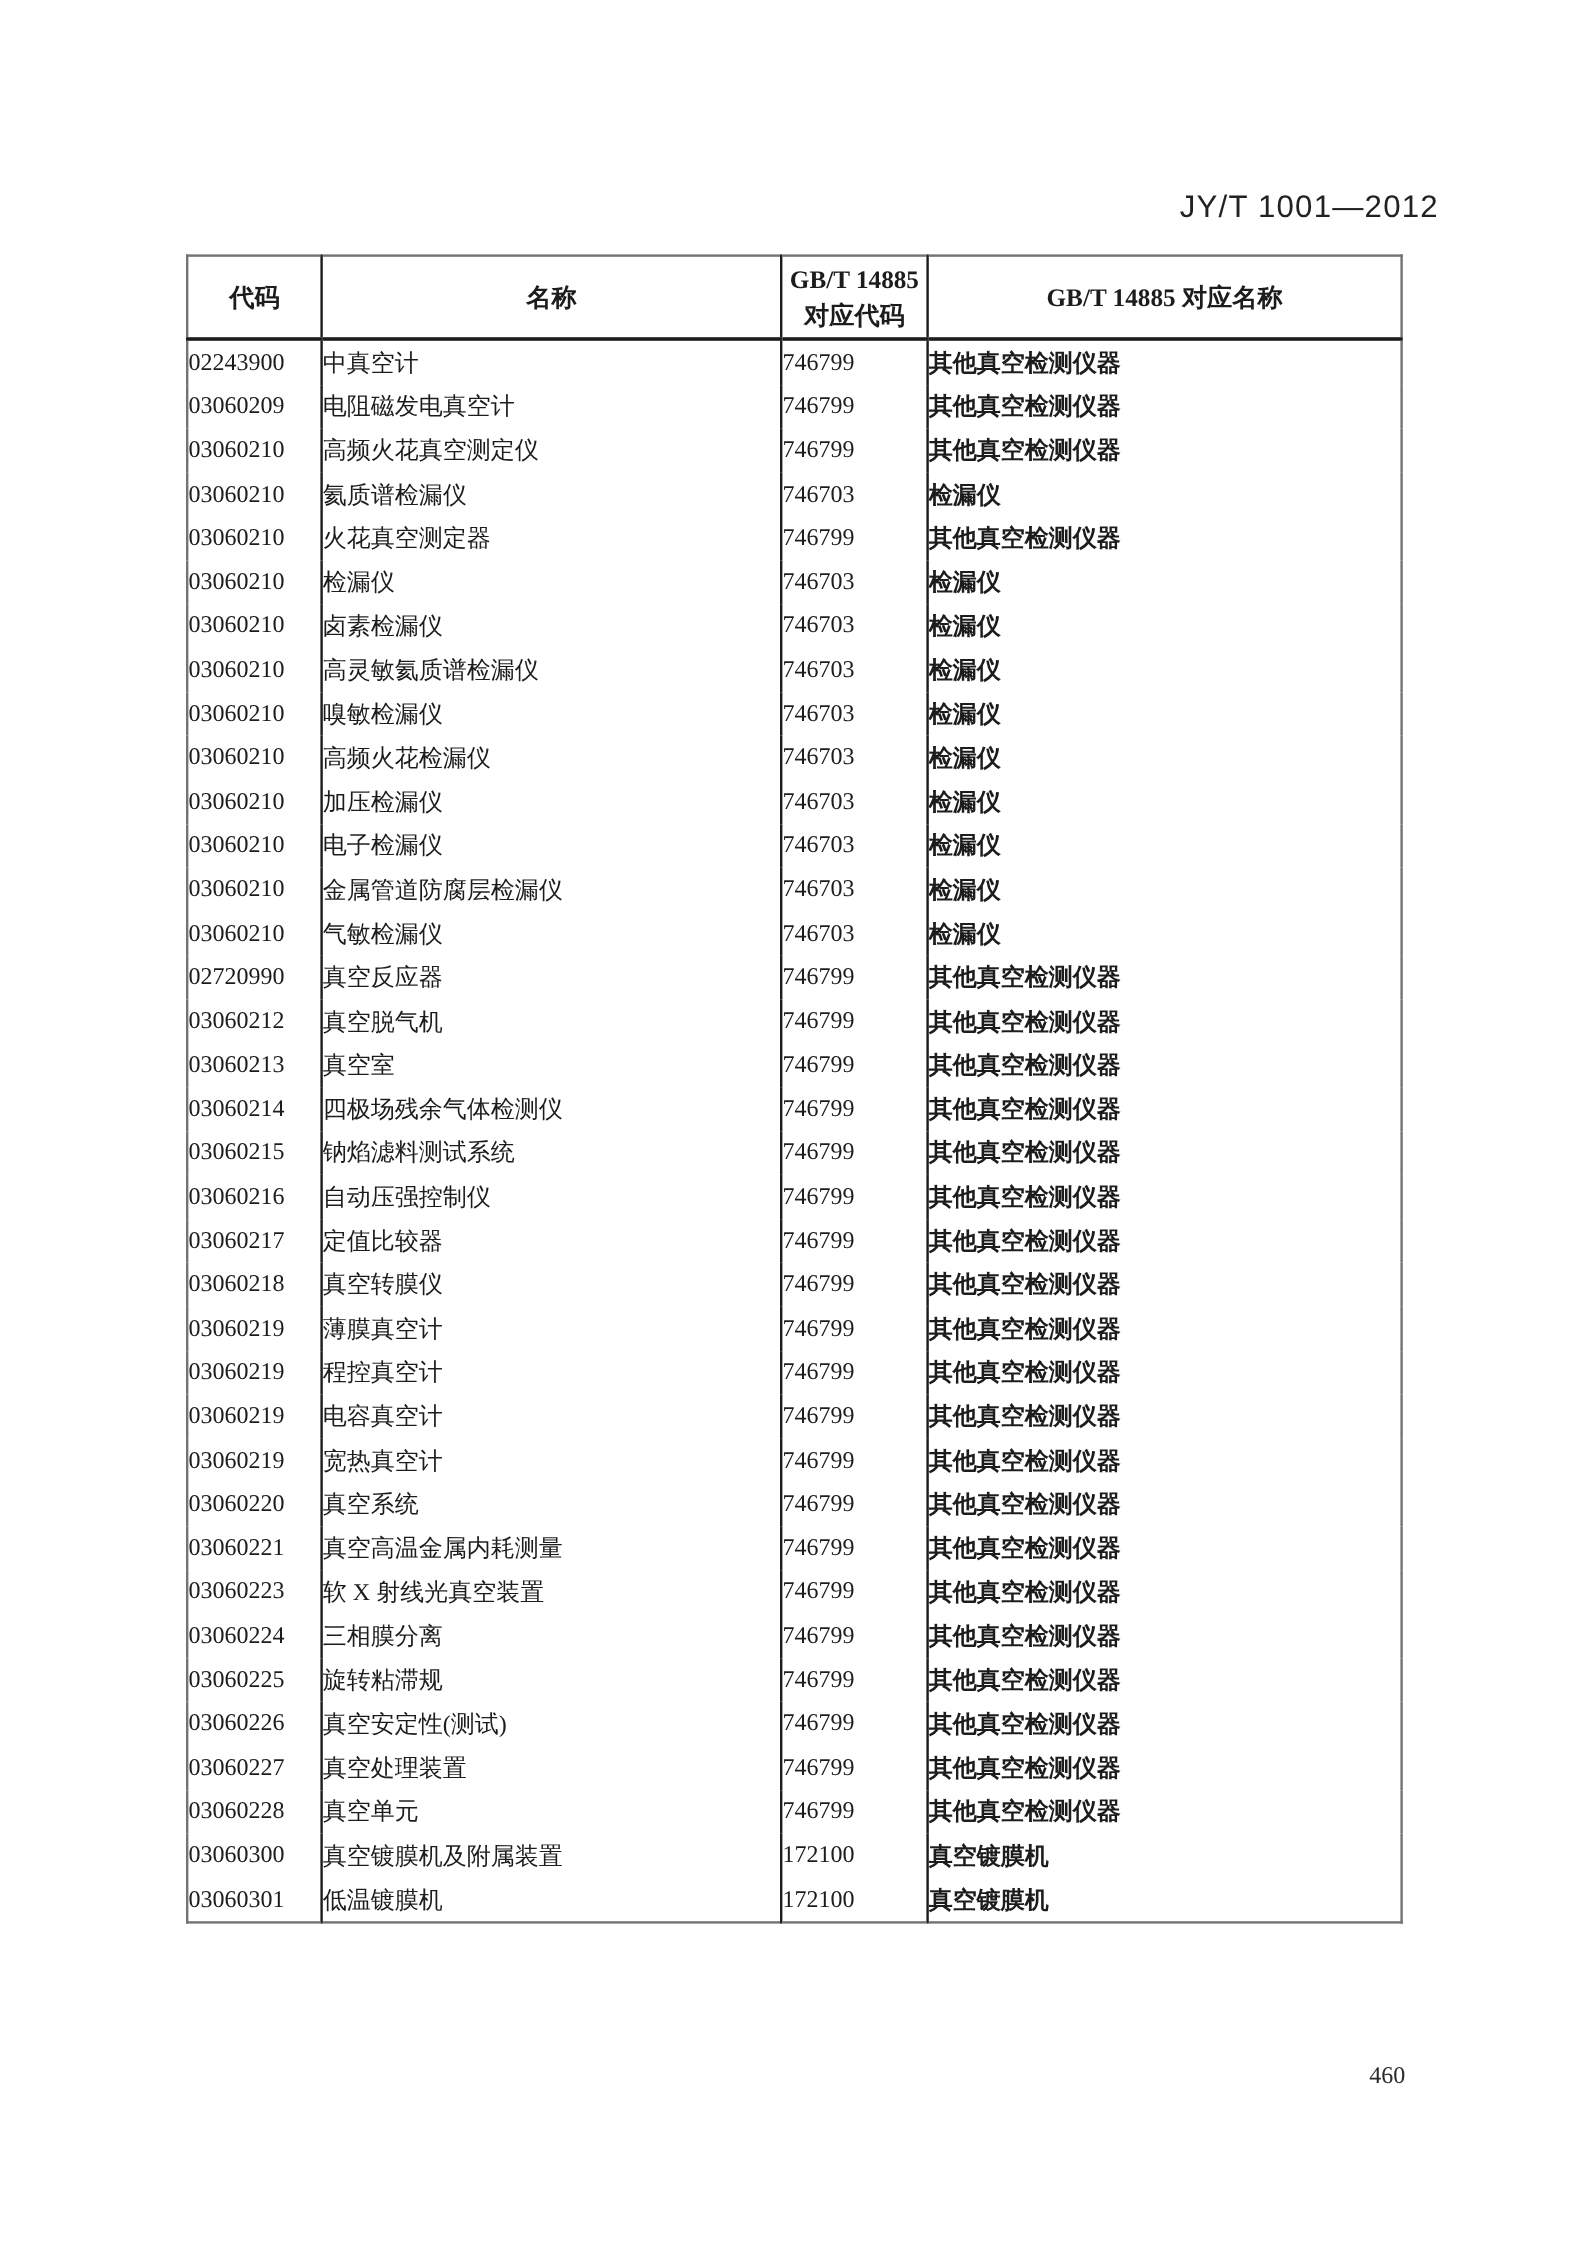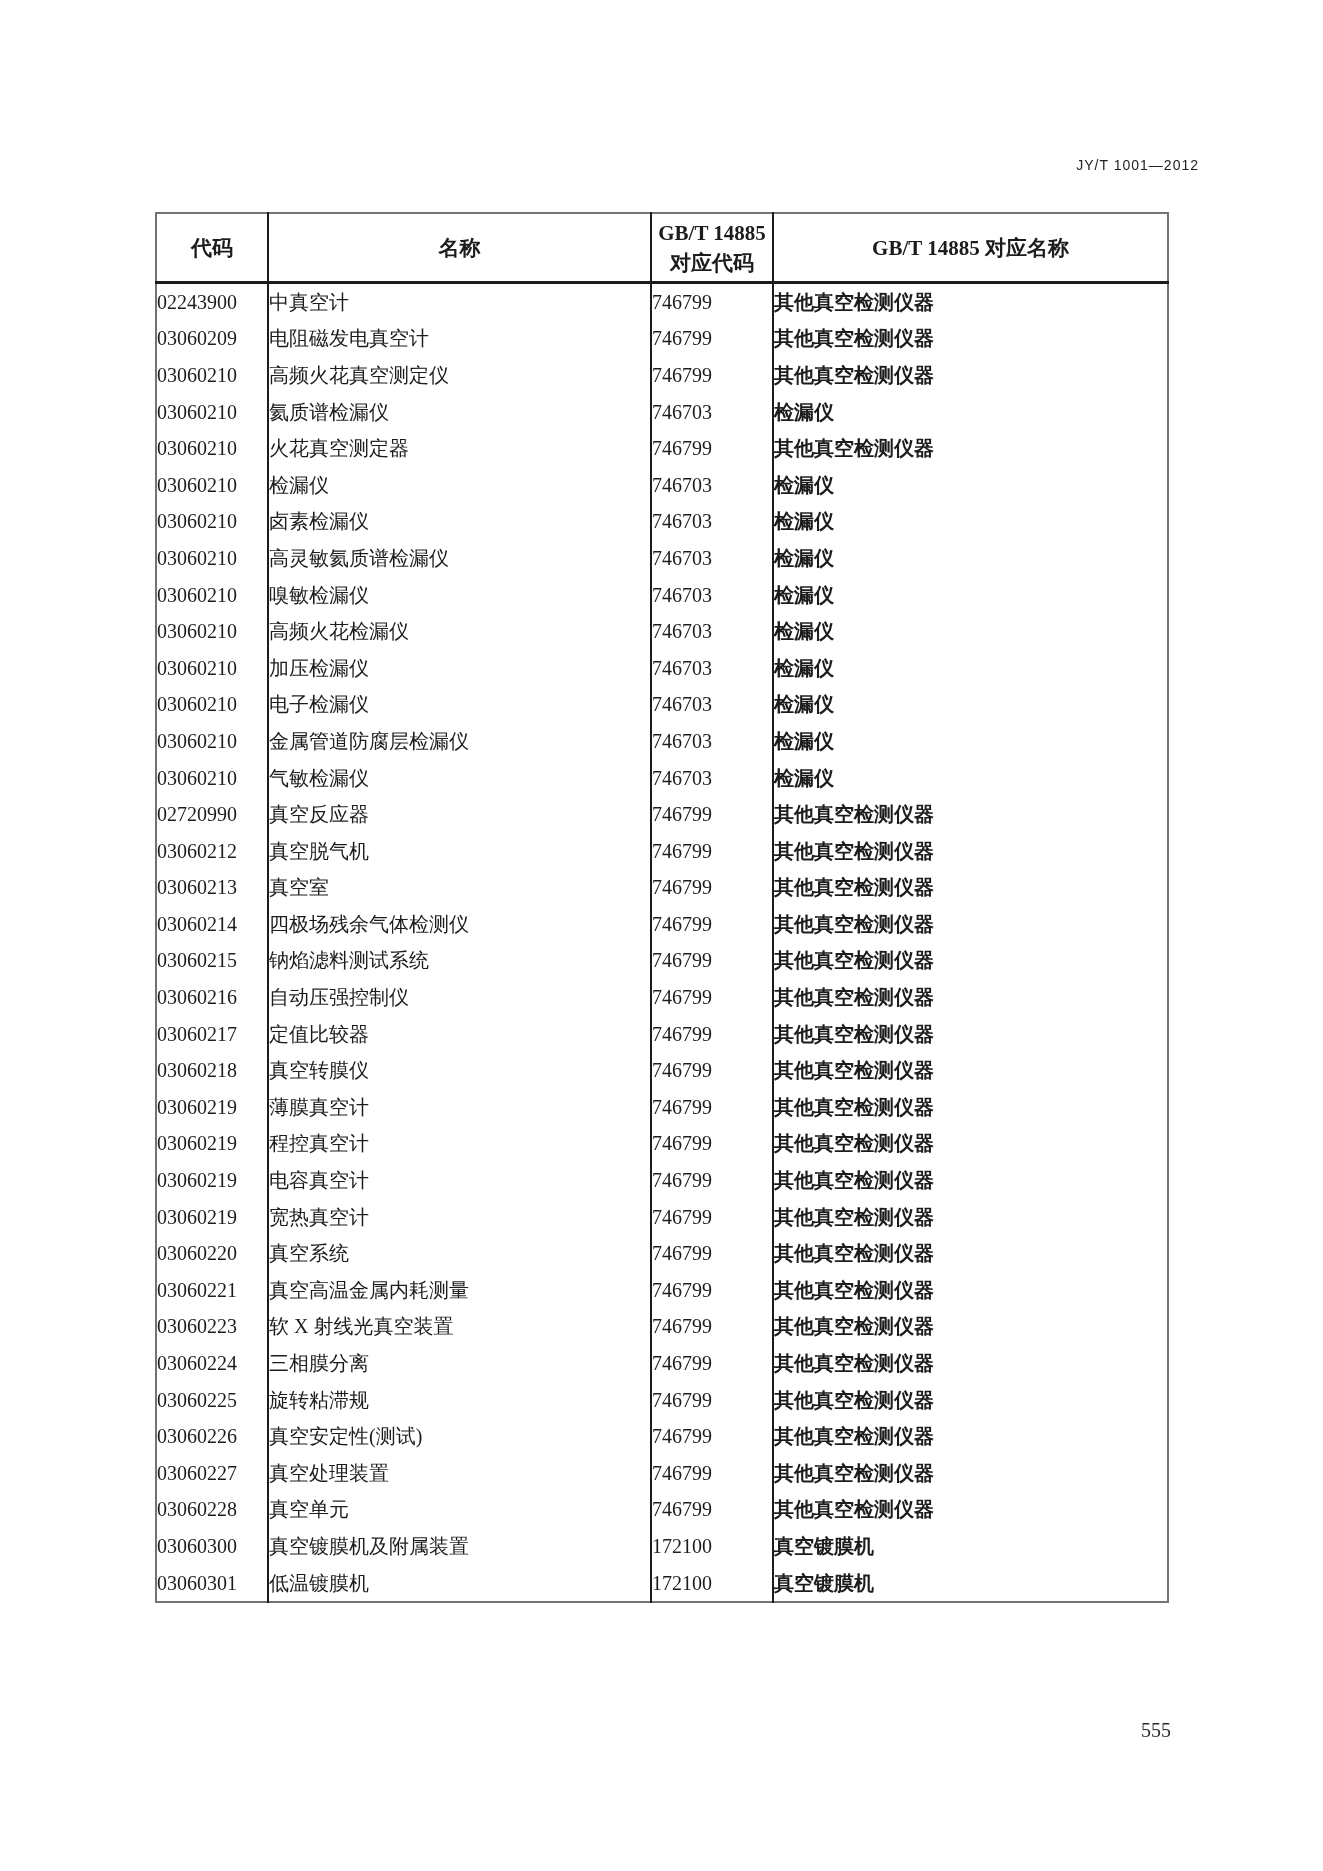--- a/index.html
+++ b/index.html
@@ -14,21 +14,21 @@
     background: #ffffff;
     font-family: "Liberation Serif", "DejaVu Serif", serif;
     color: #1c1c1c;
     overflow: hidden;
   }
   .doc-number {
     position: absolute;
     top: 157px;
     right: 124px;
     font-family: "Liberation Sans", "DejaVu Sans", sans-serif;
-    font-size: 14px;
+    font-size: 26px;
     letter-spacing: 1px;
     color: #222;
     white-space: nowrap;
   }
   table.code-table {
     position: absolute;
     left: 155px;
     top: 212px;
     width: 1012px;
     border-collapse: collapse;
@@ -311,15 +311,15 @@
         </tr>
         <tr>
           <td class="code-cell">03060301</td>
           <td class="name-cell">低温镀膜机</td>
           <td class="gbt-code-cell">172100</td>
           <td class="gbt-name-cell">真空镀膜机</td>
         </tr>
       </tbody>
   </table>
 
-  <div class="page-number">555</div>
+  <div class="page-number">460</div>
 
 </div>
 
 </body></html>

